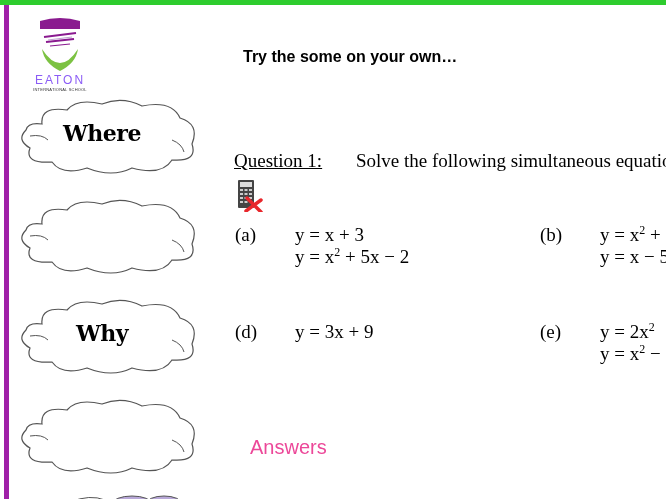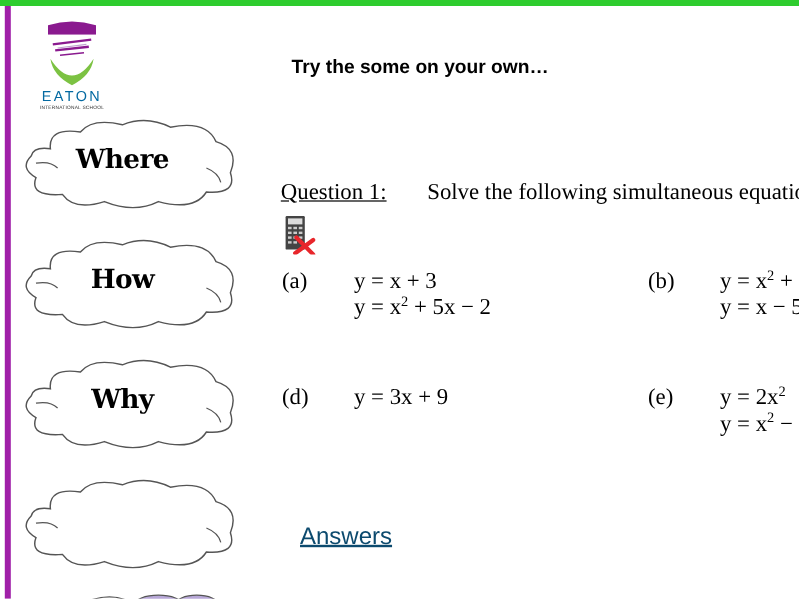--- a/index.html
+++ b/index.html
@@ -4,38 +4,38 @@
 <style>
   html, body { margin: 0; padding: 0; }
   body {
     width: 666px; height: 499px; overflow: hidden; position: relative;
     background: #ffffff; font-family: "Liberation Serif", serif; color: #000;
   }
   .top-bar { position: absolute; left: 0; top: 0; width: 666px; height: 5px; background: #2ecc2e; }
   .left-bar { position: absolute; left: 4px; top: 5px; width: 5px; height: 494px; background: #a020a8; }
   .logo { position: absolute; left: 30px; top: 15px; width: 60px; height: 80px; }
   .logo-text { position: absolute; left: 30px; top: 73px; width: 60px; text-align: center;
-    font-family: "Liberation Sans", sans-serif; font-size: 12px; letter-spacing: 2px; color: #0369a1; }
+    font-family: "Liberation Sans", sans-serif; font-size: 12px; letter-spacing: 2px; color: #8b5cf6; }
   .logo-sub { position: absolute; left: 28px; top: 87px; width: 64px; text-align: center;
     font-family: "Liberation Sans", sans-serif; font-size: 4px; color: #333; letter-spacing: 0.2px; }
   .cloud { position: absolute; left: 12px; width: 190px; height: 80px; }
   .cloud svg { position: absolute; left: 0; top: 0; }
   .cloud-label { position: absolute; left: 0; width: 180px; top: 24px; text-align: center;
     font-family: "DejaVu Serif", serif; font-weight: bold; font-size: 22px; letter-spacing: -0.5px; }
   .title { position: absolute; left: 243px; top: 48px; font-family: "Liberation Sans", sans-serif;
     font-weight: bold; font-size: 16px; white-space: nowrap; }
   .question { position: absolute; left: 234px; top: 150px; font-size: 19px; white-space: nowrap; }
   .question .q-label { display: inline-block; width: 122px; text-decoration: underline; }
   .calc { position: absolute; left: 237px; top: 180px; width: 28px; height: 32px; }
   .part { position: absolute; font-size: 19px; white-space: nowrap; line-height: 22px; }
   .part .pl { position: absolute; left: 0; top: 0; }
   .part .eq { position: absolute; left: 60px; top: 0; }
   sup { font-size: 12px; vertical-align: 7px; line-height: 0; }
   .answers { position: absolute; left: 250px; top: 436px; font-family: "Liberation Sans", sans-serif;
-    font-size: 20px; color: #0c4a6e; text-decoration: underline; cursor: pointer; }
+    font-size: 20px; color: #ec4899; cursor: pointer; }
 </style>
 </head>
 <body>
 
 <div class="top-bar"></div>
 <div class="left-bar"></div>
 
 <div class="logo">
   <svg width="60" height="60" viewBox="0 0 60 60">
     <path d="M10 6 Q30 0 50 6 L50 14 L10 14 Z" fill="#8a1a8f"></path>
@@ -57,21 +57,20 @@
     <path d="M160 44 Q170 48 172 56" fill="none" stroke="#555" stroke-width="1"></path>
   </svg>
   <div class="cloud-label">Where</div>
 </div>
 <div class="cloud" style="top:196px;">
   <svg width="190" height="80" viewBox="0 0 190 80">
     <path d="M30 28 Q28 10 55 14 Q65 2 90 8 Q110 0 130 10 Q160 4 168 22 Q188 28 180 48 Q186 66 160 64 Q150 80 120 72 Q100 82 75 72 Q50 80 40 66 Q12 68 18 52 Q4 44 14 34 Q16 26 30 28 Z" fill="#fff" stroke="#555" stroke-width="1.2"></path>
     <path d="M18 40 Q30 38 36 44" fill="none" stroke="#555" stroke-width="1"></path>
     <path d="M160 44 Q170 48 172 56" fill="none" stroke="#555" stroke-width="1"></path>
   </svg>
-  <div class="cloud-label">How</div>
 </div>
 <div class="cloud" style="top:296px;">
   <svg width="190" height="80" viewBox="0 0 190 80">
     <path d="M30 28 Q28 10 55 14 Q65 2 90 8 Q110 0 130 10 Q160 4 168 22 Q188 28 180 48 Q186 66 160 64 Q150 80 120 72 Q100 82 75 72 Q50 80 40 66 Q12 68 18 52 Q4 44 14 34 Q16 26 30 28 Z" fill="#fff" stroke="#555" stroke-width="1.2"></path>
     <path d="M18 40 Q30 38 36 44" fill="none" stroke="#555" stroke-width="1"></path>
     <path d="M160 44 Q170 48 172 56" fill="none" stroke="#555" stroke-width="1"></path>
   </svg>
   <div class="cloud-label">Why</div>
 </div>
 <div class="cloud" style="top:396px;">

